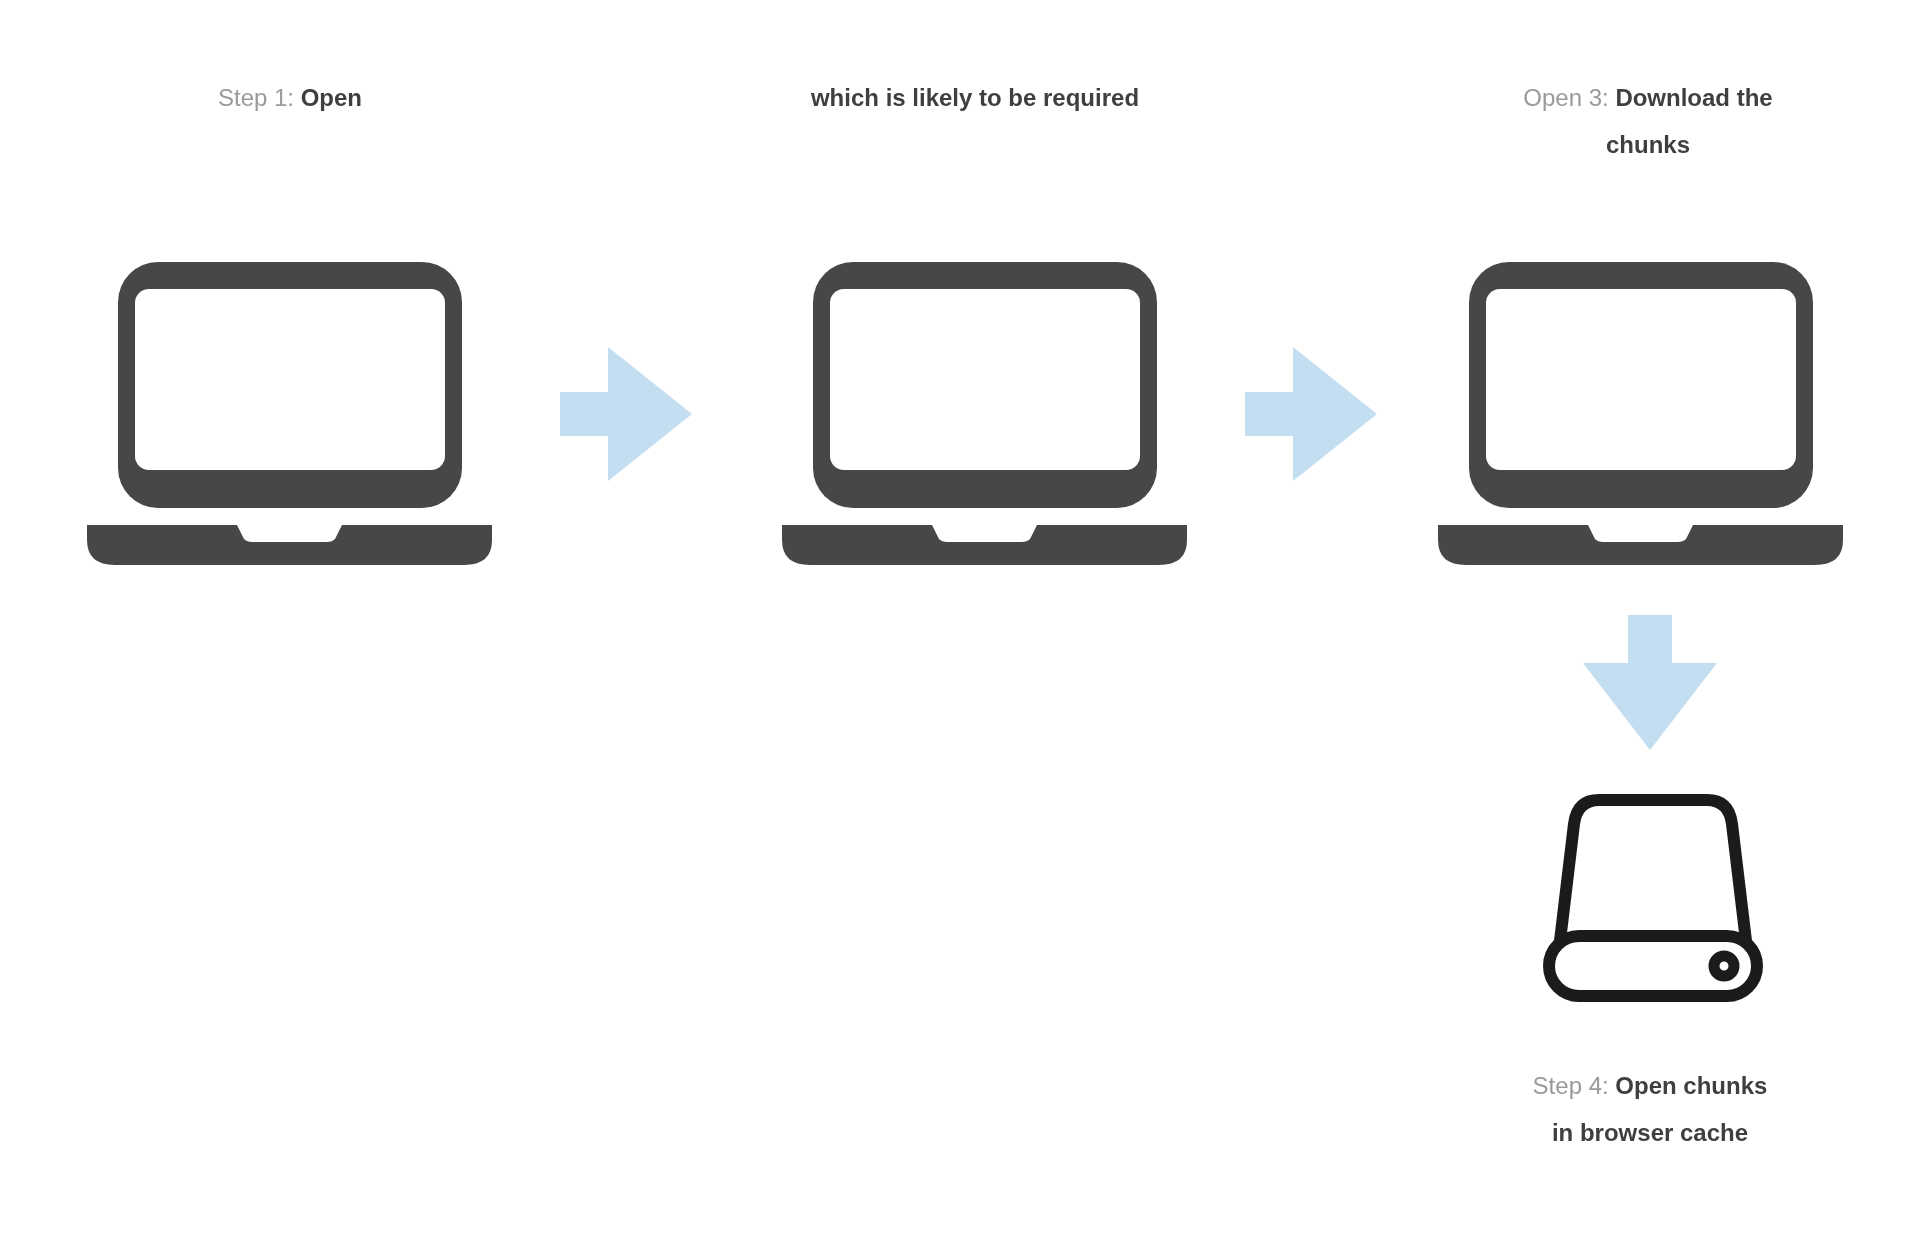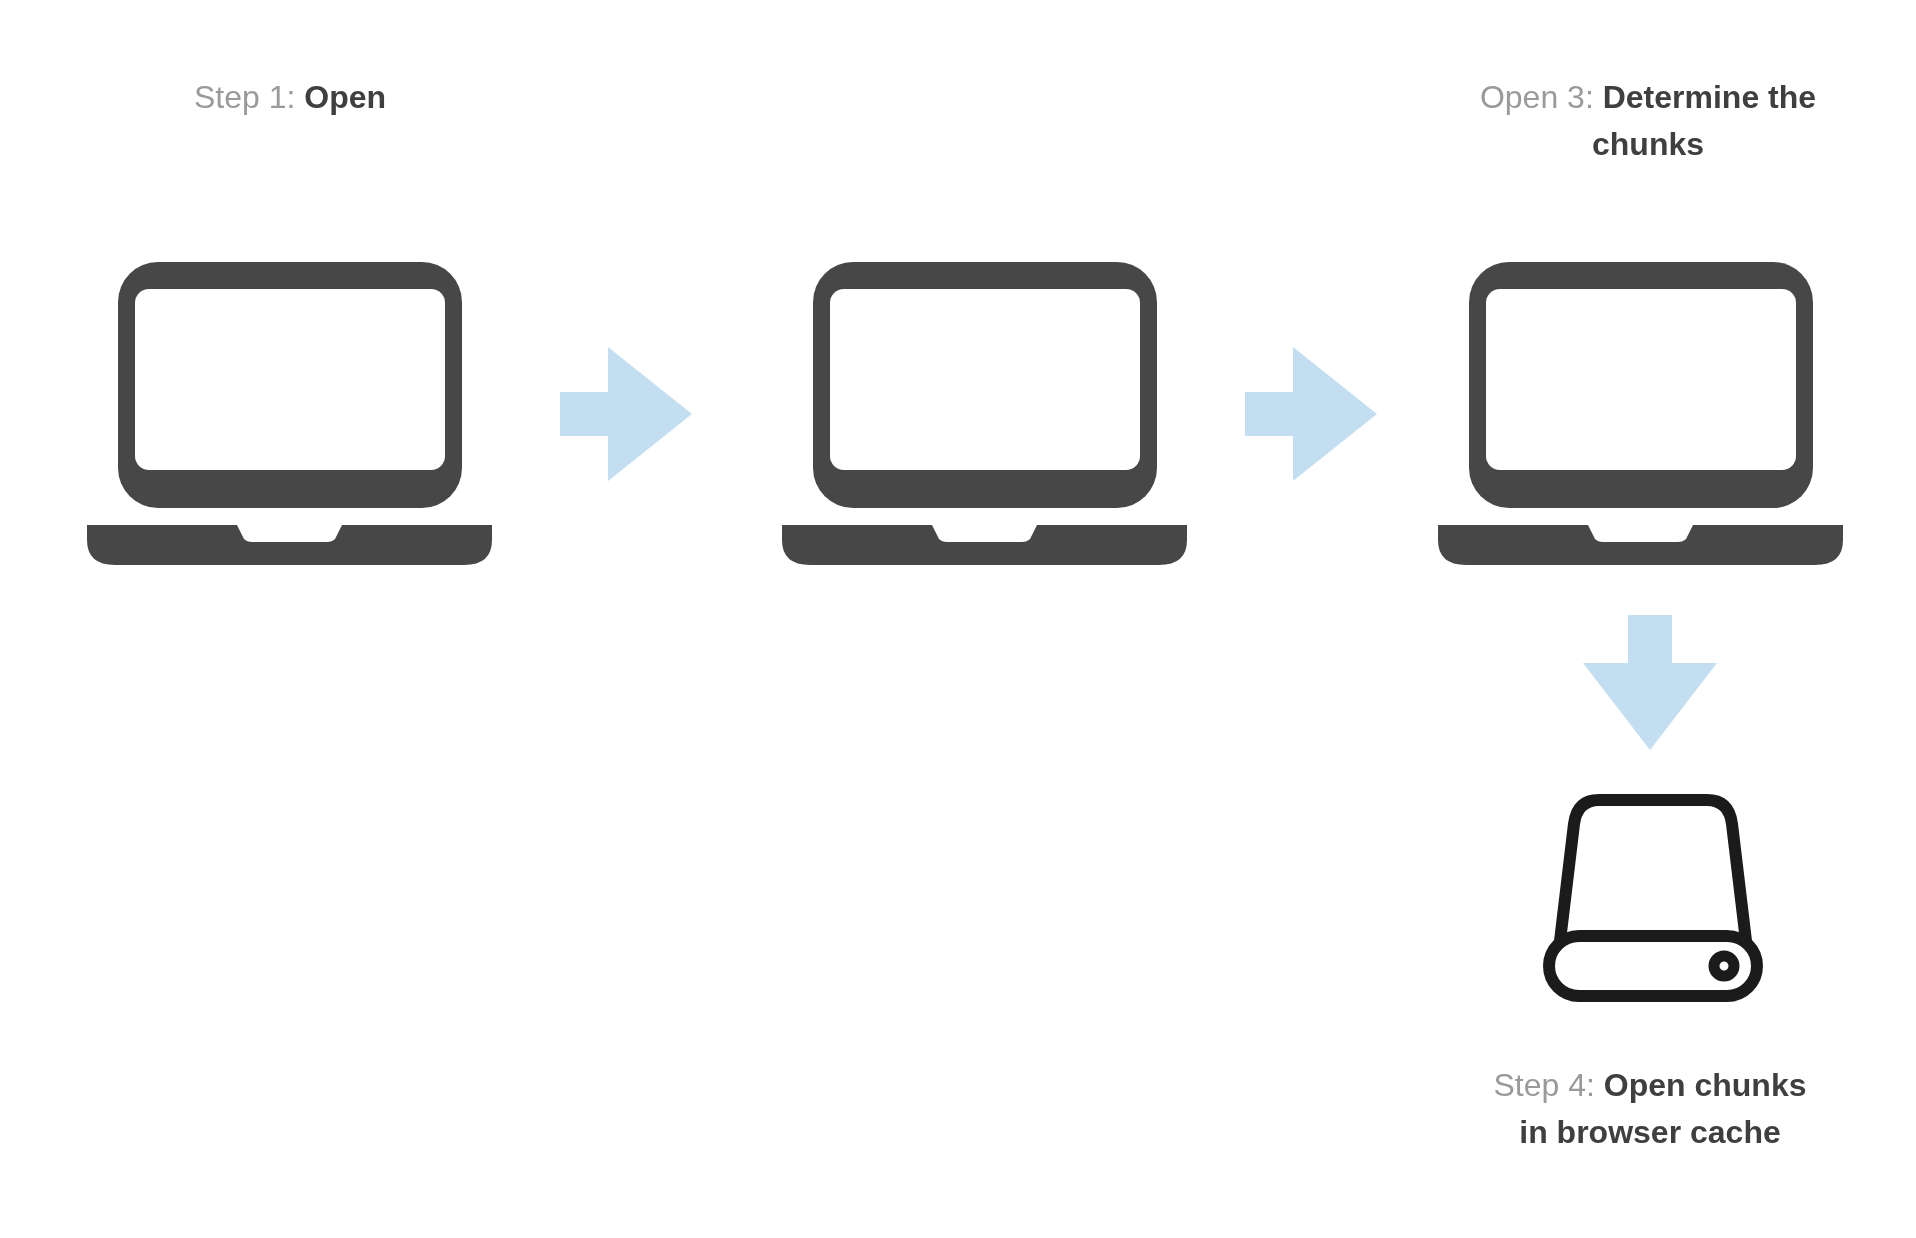--- a/index.html
+++ b/index.html
@@ -16,21 +16,21 @@
   .page{
     position:relative;
     width:1916px;
     height:1238px;
     background:var(--background);
     overflow:hidden;
   }
   .caption{
     position:absolute;
     text-align:center;
-    font-size:32px;
+    font-size:24px;
     line-height:47px;
     color:var(--text);
   }
   .cap-label{
     color:var(--label);
     font-weight:400;
   }
   .cap-strong{
     color:var(--text);
     font-weight:700;
@@ -57,26 +57,27 @@
 <div class="page">
 
   <div class="caption" style="left:0px;top:74px;width:580px">
     <div>
       <span class="cap-label">Step 1:</span>
       <span class="cap-strong">Open</span>
     </div>
   </div>
 
   <div class="caption" style="left:655px;top:74px;width:640px">
+    <div class="cap-strong">which is likely to be required</div>
   </div>
 
   <div class="caption" style="left:1368px;top:74px;width:560px">
     <div>
       <span class="cap-label">Open 3:</span>
-      <span class="cap-strong">Determine the</span>
+      <span class="cap-strong">Download the</span>
     </div>
     <div class="cap-strong">chunks</div>
   </div>
 
   <svg class="abs" style="left:87px;top:262px" width="405" height="303" viewBox="0 0 405 303">
     <rect class="fill-laptop" x="31" y="0" width="344" height="246" rx="40"></rect>
     <rect class="screen-glass" x="48" y="27" width="310" height="181" rx="14"></rect>
     <path class="fill-laptop" d="M0 263 L150 263 L157 277 Q160 280 165 280 L240 280 Q245 280 248 277 L255 263 L405 263 L405 278 Q405 303 377 303 L28 303 Q0 303 0 278 Z"></path>
   </svg>
 

